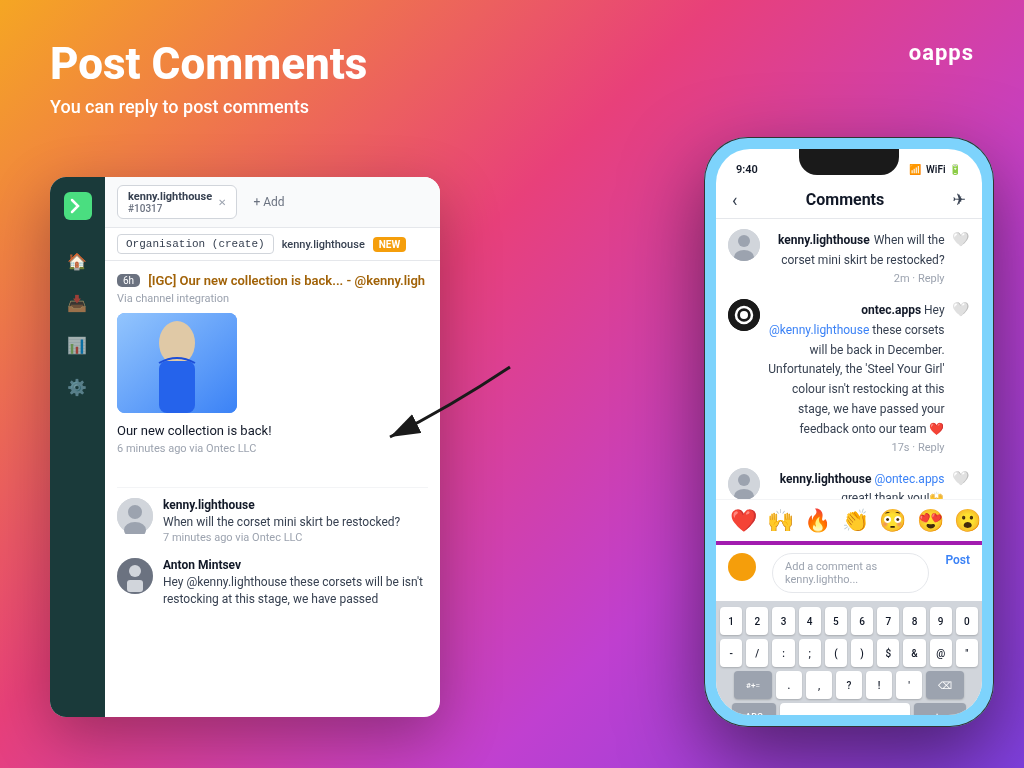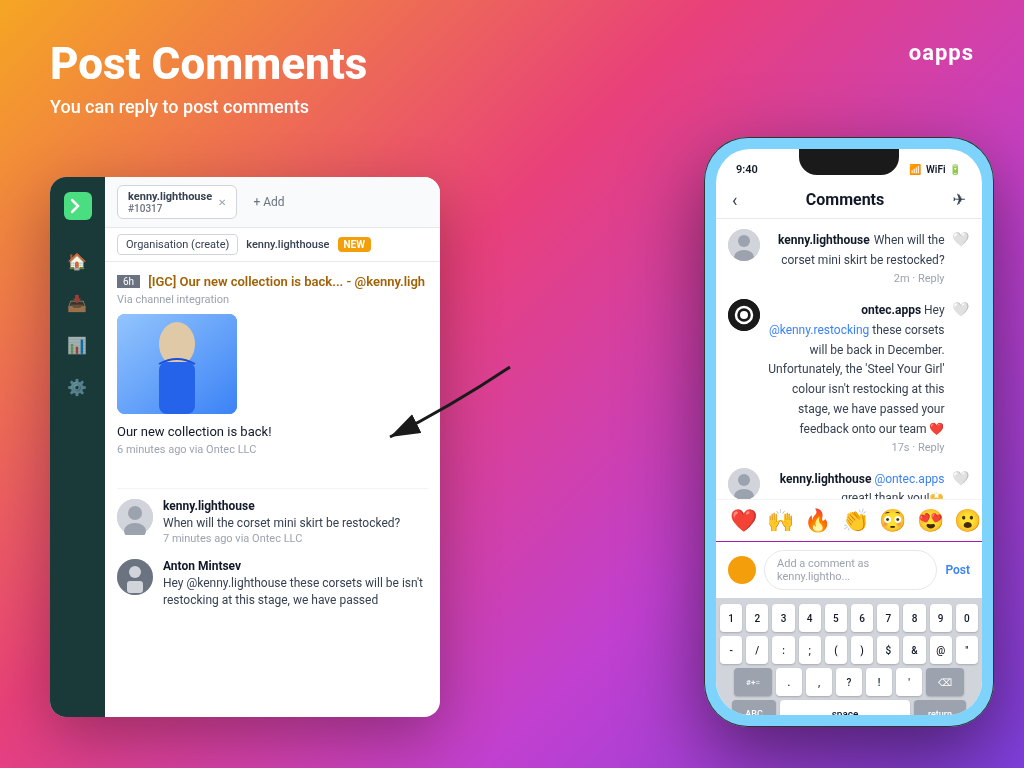--- a/index.html
+++ b/index.html
@@ -158,20 +158,21 @@
       gap: 8px;
       border-bottom: 1px solid #e5e7eb;
     }
 
     .tag-org {
       border: 1px solid #d1d5db;
       border-radius: 4px;
       padding: 3px 8px;
       font-size: 11px;
       color: #374151;
+      font-family: Liberation Mono, monospace;
     }
 
     .tag-user {
       font-size: 11px;
       color: #374151;
       font-weight: 500;
     }
 
     .tag-new {
       background: #f59e0b;
@@ -201,21 +202,21 @@
       font-weight: 600;
       color: #a16207;
       text-align: right;
     }
 
     .message-time-badge {
       background: #6b7280;
       color: white;
       font-size: 10px;
       padding: 1px 6px;
-      border-radius: 0;
+      border-radius: 5px;
     }
 
     .message-via {
       font-size: 11px;
       color: #9ca3af;
       margin-bottom: 8px;
     }
 
     .message-image {
       width: 120px;
@@ -432,24 +433,24 @@
       display: flex;
       gap: 10px;
       padding: 8px 14px;
       border-top: 1px solid #f3f4f6;
       font-size: 22px;
     }
 
     
     .comment-input-area {
       display: flex;
-      align-items: center;
-      gap: 8px;
+      align-items: flex-start;
+      gap: 16px;
       padding: 8px 12px;
-      border-top: 1px solid #a21caf;
+      border-top: 4px solid #a21caf;
     }
 
     .input-avatar {
       width: 28px;
       height: 28px;
       border-radius: 50%;
       background: #f59e0b;
       flex-shrink: 0;
     }
 
@@ -689,21 +690,21 @@
             <div class="phone-comment">
               <div class="phone-avatar ontec-avatar" style="background:#1a1a1a;">
                 <svg width="32" height="32" viewBox="0 0 32 32">
                   <circle cx="16" cy="16" r="16" fill="#1a1a1a"></circle>
                   <circle cx="16" cy="16" r="8" fill="none" stroke="white" stroke-width="2.5"></circle>
                   <circle cx="16" cy="16" r="4" fill="white"></circle>
                 </svg>
               </div>
               <div class="phone-comment-content">
                 <span class="phone-comment-author">ontec.apps </span>
-                <span class="phone-comment-text">Hey <span class="link-text">@kenny.restocking</span> these corsets will be back in December. Unfortunately, the 'Steel Your Girl' colour isn't restocking at this stage, we have passed your feedback onto our team ❤️</span>
+                <span class="phone-comment-text">Hey <span class="link-text">@kenny.lighthouse</span> these corsets will be back in December. Unfortunately, the 'Steel Your Girl' colour isn't restocking at this stage, we have passed your feedback onto our team ❤️</span>
                 <div class="phone-comment-meta">
                   <span>17s</span> · 
                   <span>Reply</span>
                 </div>
               </div>
               <span class="phone-heart">🤍</span>
             </div>
 
             <div class="phone-comment">
               <div class="phone-avatar" style="background:#d1d5db;">

